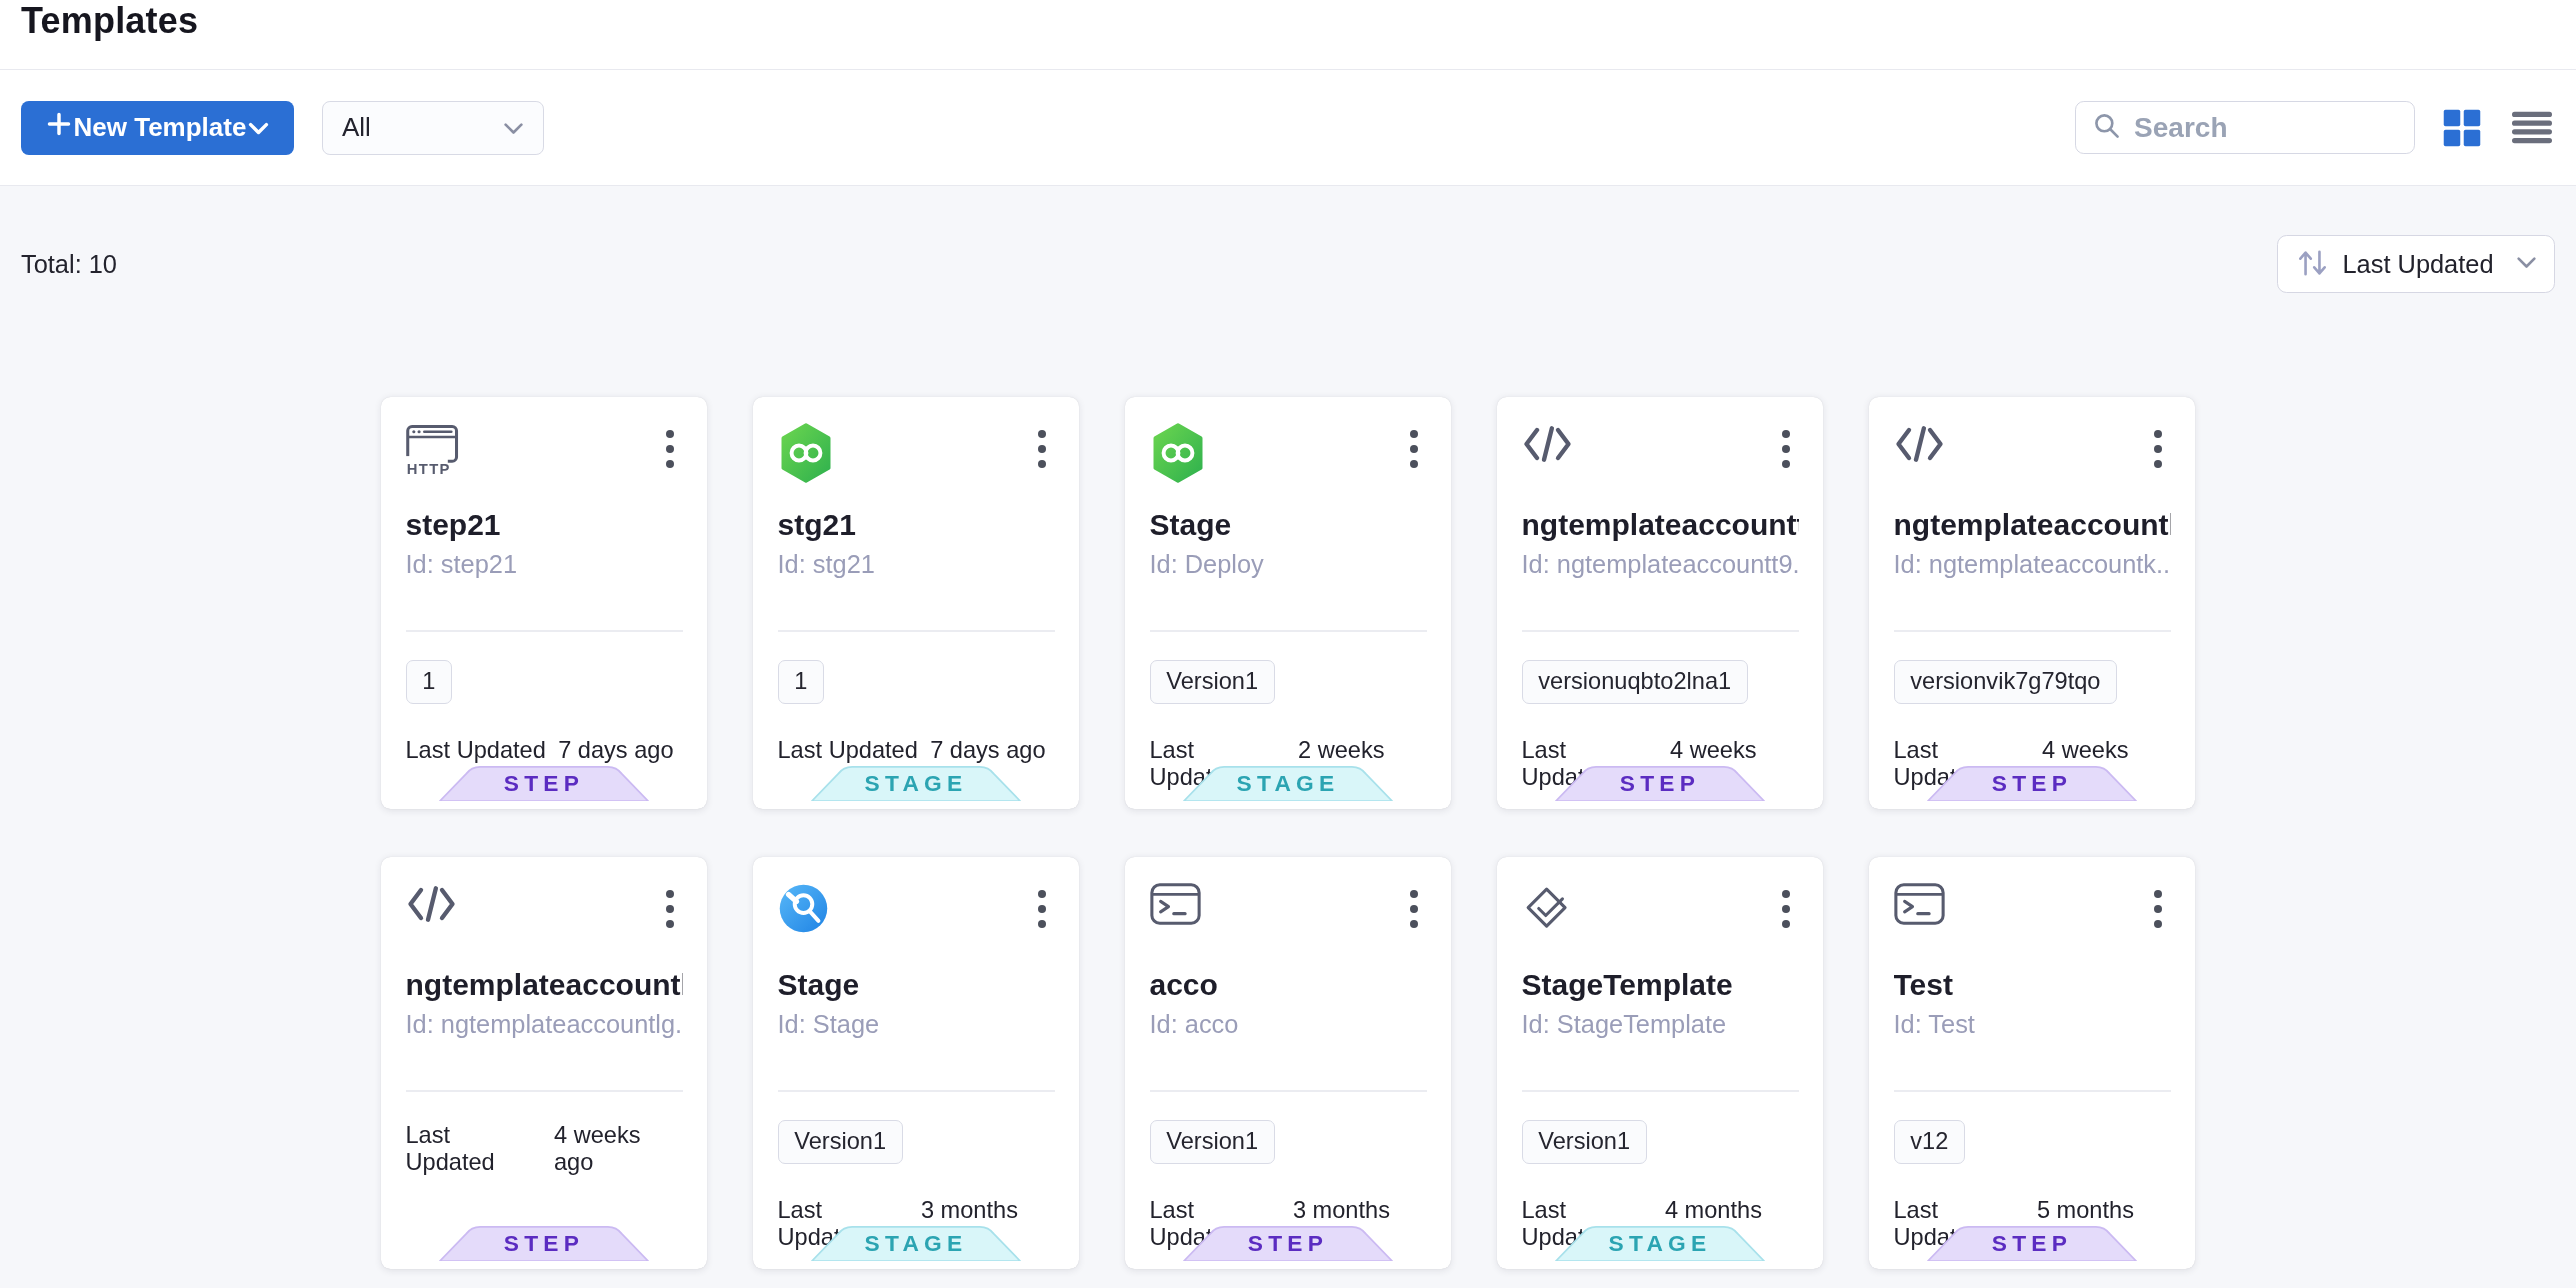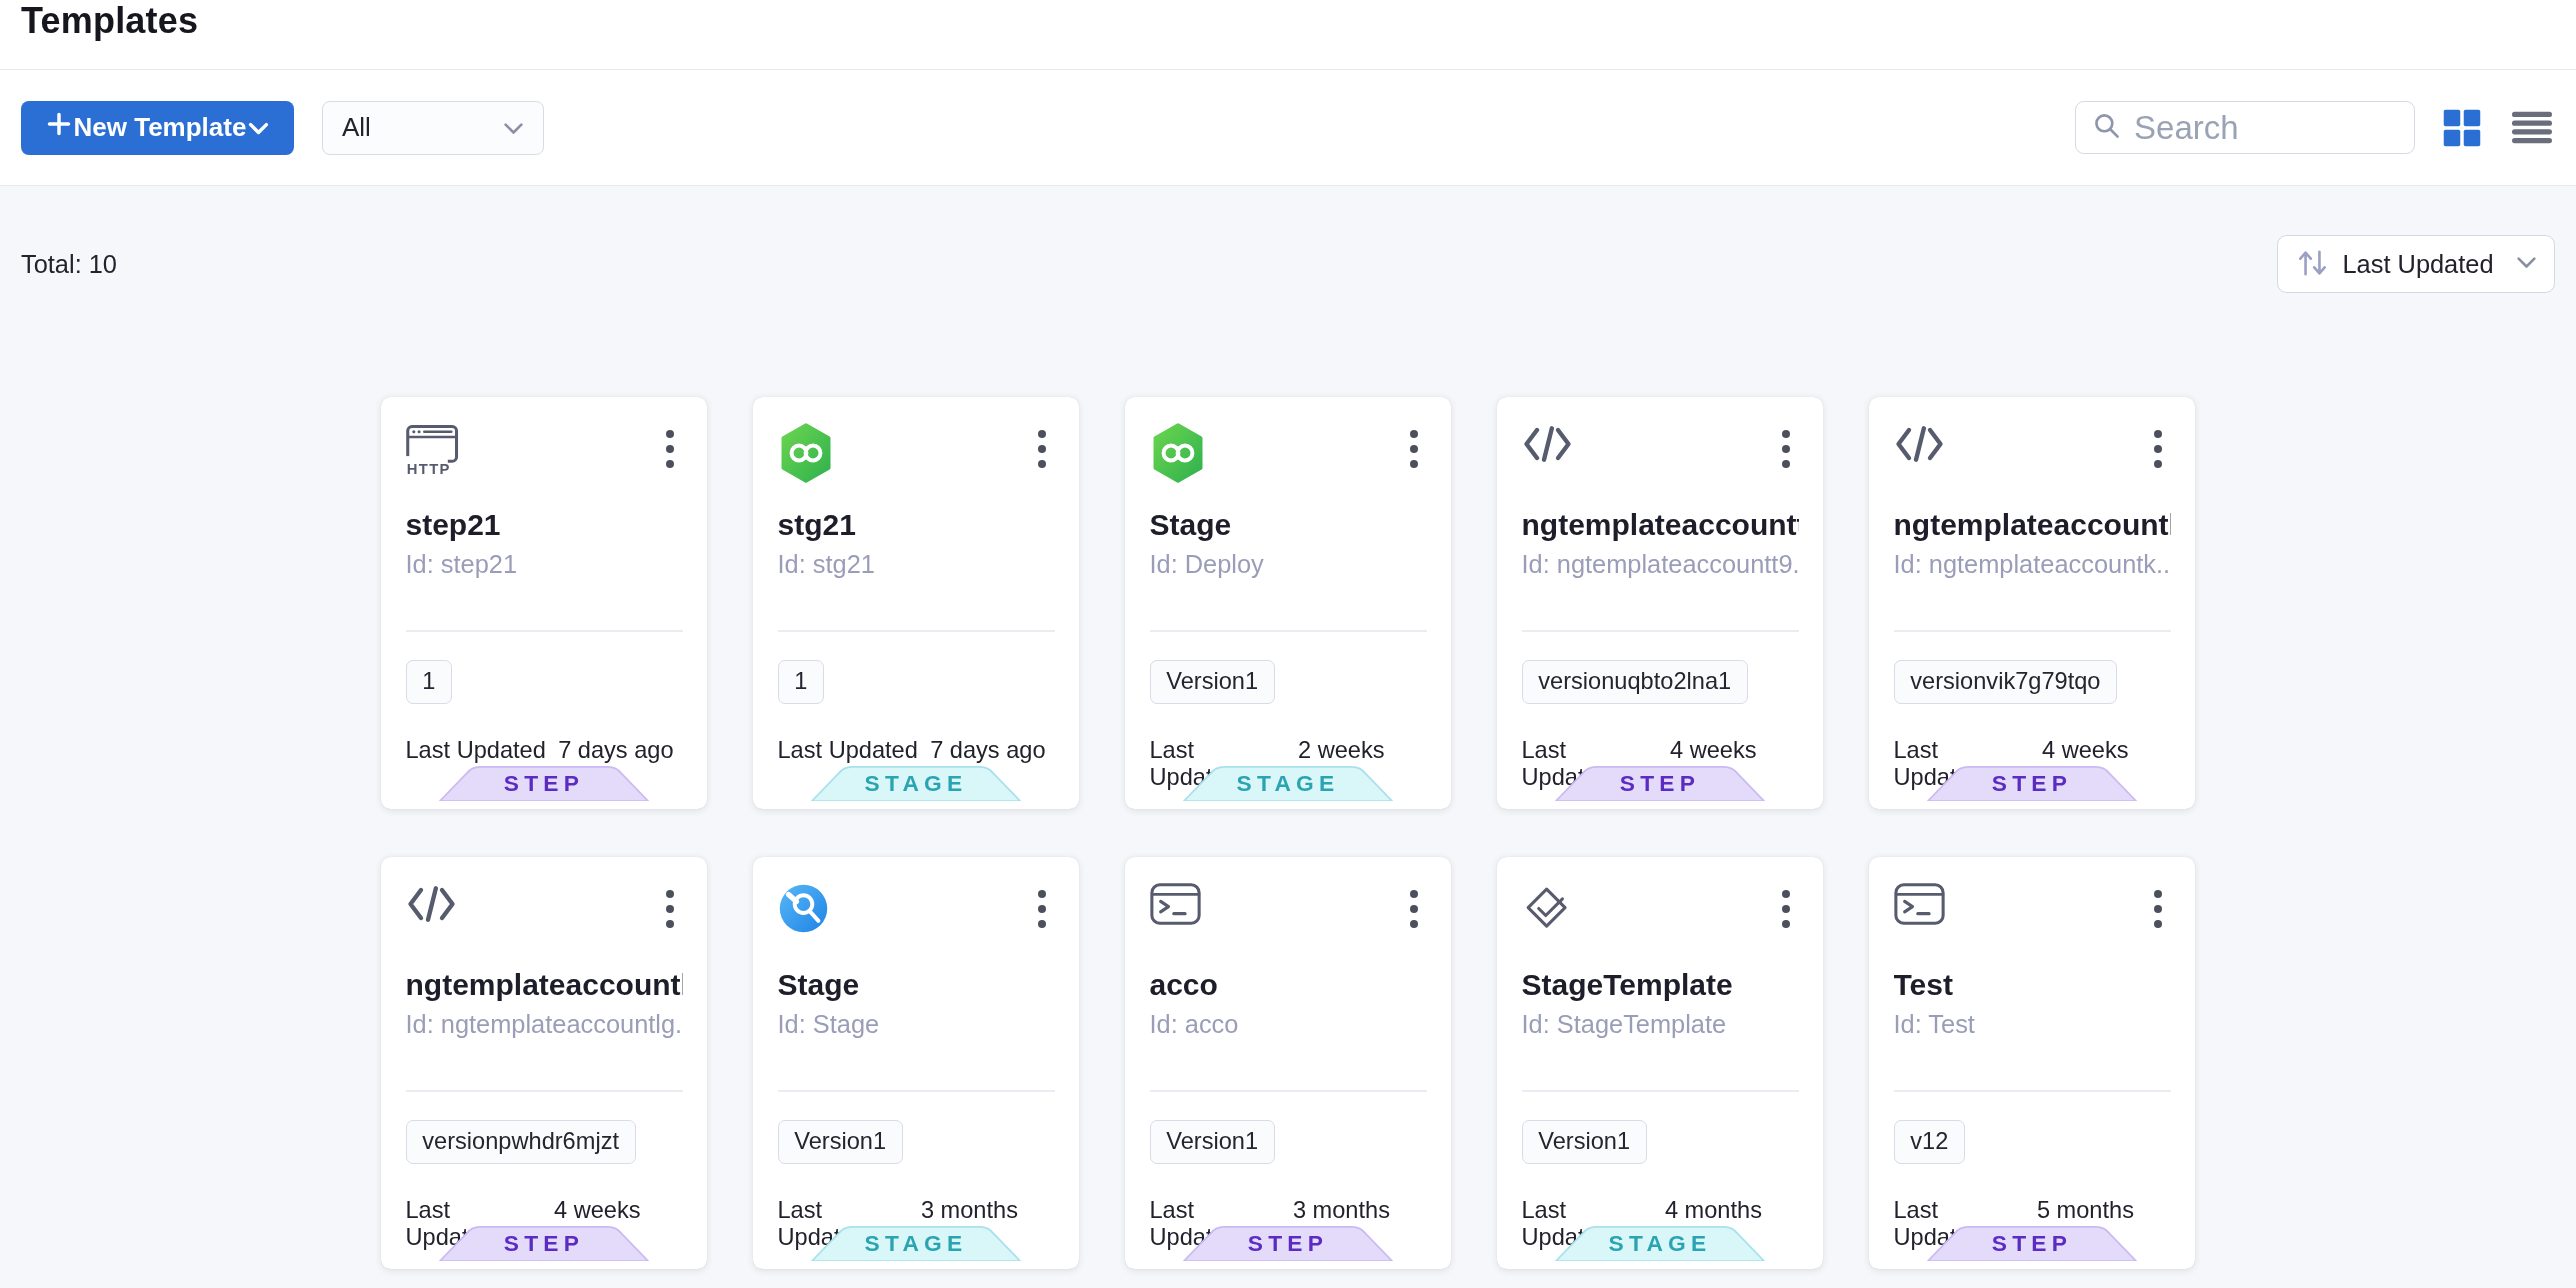--- a/index.html
+++ b/index.html
@@ -24,21 +24,21 @@
     margin-left:28px; width:222px; height:54px; display:flex; align-items:center; justify-content:space-between;
     padding:0 19px; background:#fbfcfe; border:1.8px solid #d8dae5; border-radius:7.9px; cursor:pointer;
     font-size:26px; color:#23232e;
   }
   .toolbar-right { margin-left:auto; display:flex; align-items:center; gap:23px; }
   .search-wrap {
     width:340px; height:53px; display:flex; align-items:center; gap:12.3px;
     background:#fff; border:1.8px solid #d6d8e4; border-radius:8.8px; padding:0 15.8px;
   }
   .search-wrap input {
-    border:none; outline:none; flex:1; font-size:33px; color:#c2410c; font-family:inherit; background:transparent;
+    border:none; outline:none; flex:1; font-size:28px; color:#c2410c; font-family:inherit; background:transparent;font-weight:bold;
   }
   .search-wrap input::placeholder { color:#9aa3b5; }
   .icon-btn { background:none; border:none; cursor:pointer; display:flex; align-items:center; padding:3.5px; }
   
   .summary-row { display:flex; align-items:center; justify-content:space-between; padding:49px 21px 0 21px; }
   .total-label { font-size:25.4px; color:#23232d; }
   .sort-box {
     width:278px; height:58px; display:flex; align-items:center; gap:14px; padding:0 17.5px;
     background:#fff; border:1.8px solid #d6d7e3; border-radius:9.6px; cursor:pointer;
   }
@@ -341,23 +341,20 @@
         </span>
       <button class="kebab">
         <span class="kdot"></span>
           <span class="kdot"></span>
           <span class="kdot"></span>
       </button>
     </div>
     <div class="card-title">ngtemplateaccountl...</div>
     <div class="card-id">Id: ngtemplateaccountlg...</div>
     <div class="card-divider"></div>
-    <div>
-      <span class="chip">versionpwhdr6mjzt</span>
-    </div>
     <div class="updated">
       <span>Last Updated</span>
       <span>4 weeks ago</span>
     </div>
     <div class="ribbon step">
       <svg width="210" height="35" viewBox="0 0 240 40">
         <path d="M1 40 L31 9 Q37 1 47 1 L193 1 Q203 1 209 9 L239 40 Z" stroke-width="2"></path>
         <text x="120" y="29" text-anchor="middle">STEP</text>
       </svg>
     </div>

